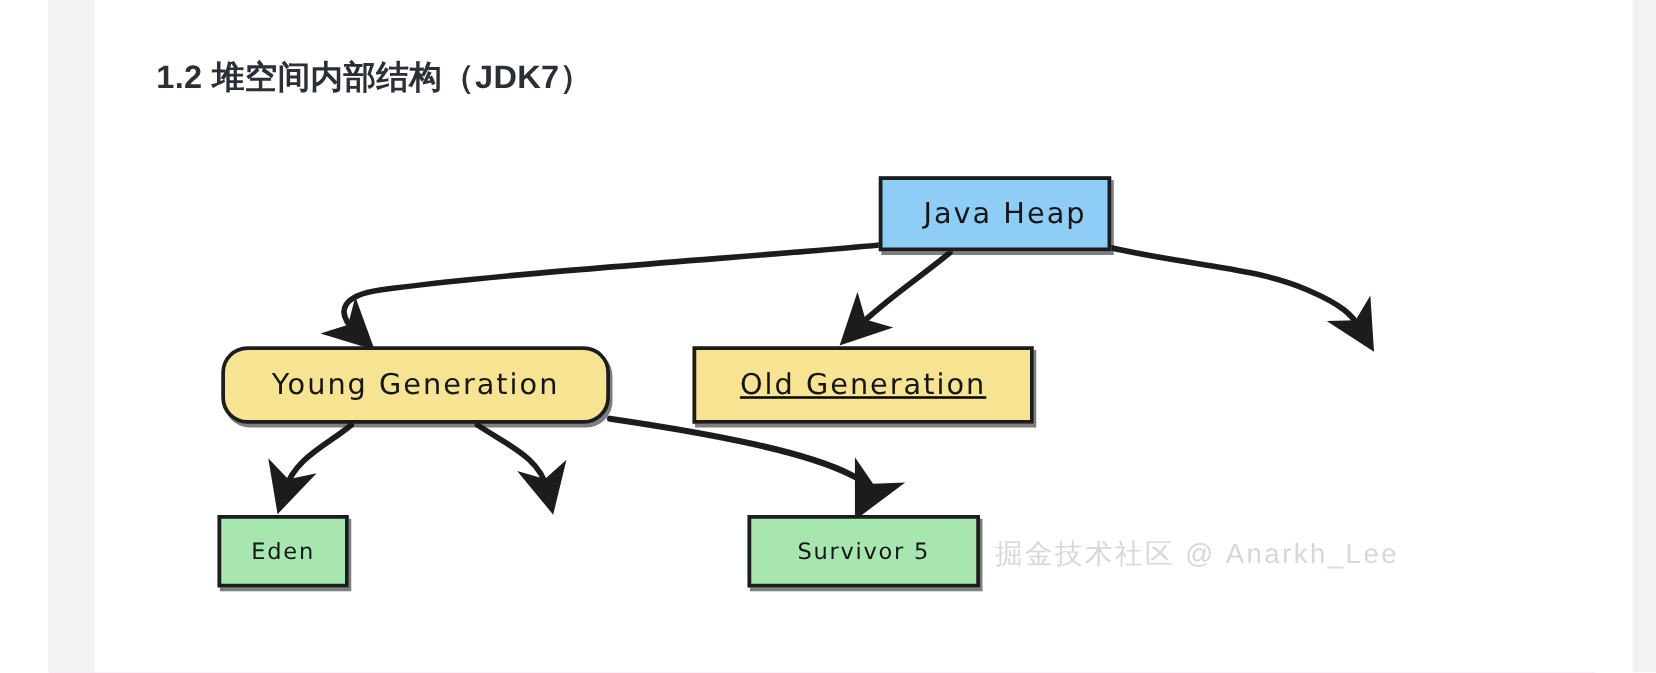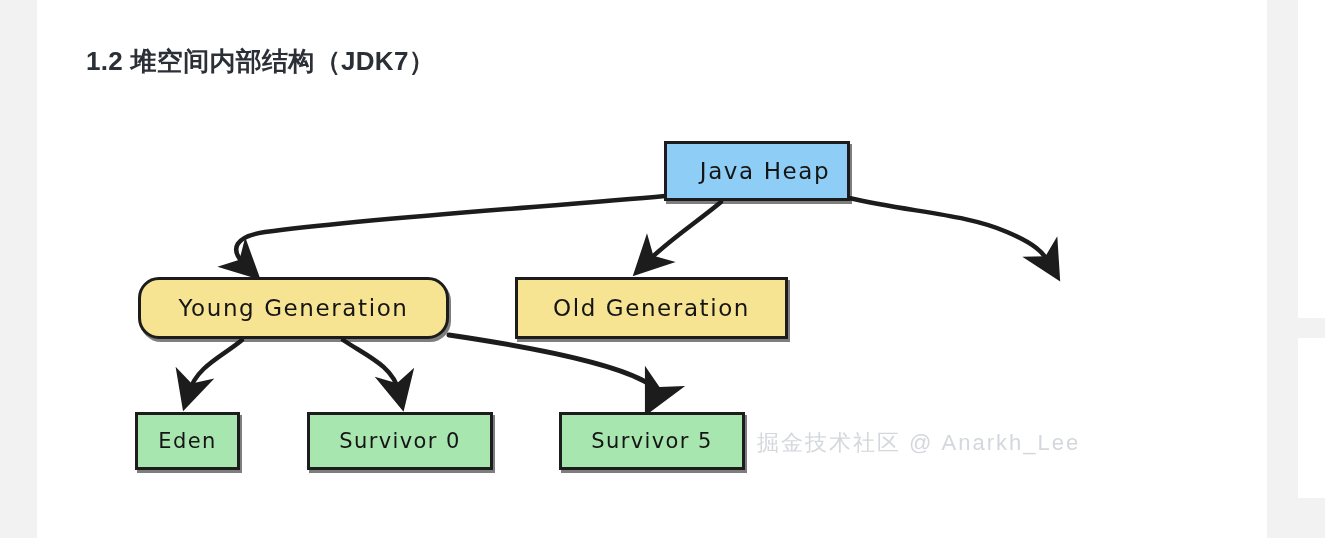--- a/index.html
+++ b/index.html
@@ -11,20 +11,21 @@
     width: 1325px;
     height: 538px;
     overflow: hidden;
     font-family: "Liberation Sans", sans-serif;
   }
   .page {
     position: relative;
     width: 1237px;
     height: 538px;
     background: #f9a8d4;
+    margin-left: 39px;
   }
   
   .gutter-left {
     position: absolute;
     left: 0; top: 0;
     width: 37px; height: 538px;
     background: #f2f2f2;
   }
   .gutter-right {
     position: absolute;
@@ -99,21 +100,21 @@
     box-shadow: 2px 3px 0 rgba(20,20,20,0.55);
   }
   .node-label {
     font-family: "DejaVu Sans", sans-serif;
     font-size: 23px;
     color: #151515;
     letter-spacing: 1.6px;
     white-space: nowrap;
   }
   .node.small .node-label {
-    font-size: 21px;
+    font-size: 18px;
     letter-spacing: 1.4px;
   }
 
   .watermark {
     position: absolute;
     left: 720px;
     top: 428px;
     font-size: 22px;
     color: #d4d7dc;
     letter-spacing: 2px;
@@ -160,32 +161,29 @@
       </svg>
 
       <div class="node" style="left:627px; top:141px; width:186px; height:60px; background:#8ecdf5;padding-left:16px;">
         <span class="node-label">Java Heap</span>
       </div>
 
       <div class="node" style="left:101px; top:277px; width:311px; height:62px; background:#f7e493;border-radius:21px;">
         <span class="node-label">Young Generation</span>
       </div>
 
-      <div class="node" style="left:478px; top:277px; width:273px; height:62px; background:#f7e493;">
+      <div class="node" style="left:478px; top:277px; width:273px; height:62px; background:#f7e493;text-decoration:underline;">
         <span class="node-label">Old Generation</span>
       </div>
 
 
       <div class="node small" style="left:98px; top:412px; width:105px; height:58px; background:#a8e6b0;">
         <span class="node-label">Eden</span>
       </div>
 
-      <div class="node small" style="left:270px; top:412px; width:186px; height:58px; background:#a8e6b0;">
-        <span class="node-label">Survivor 0</span>
-      </div>
 
       <div class="node small" style="left:522px; top:412px; width:186px; height:58px; background:#a8e6b0;">
         <span class="node-label">Survivor 5</span>
       </div>
 
       <div class="watermark">掘金技术社区 @ Anarkh_Lee</div>
 
     </div>
   </div>
 </div>

